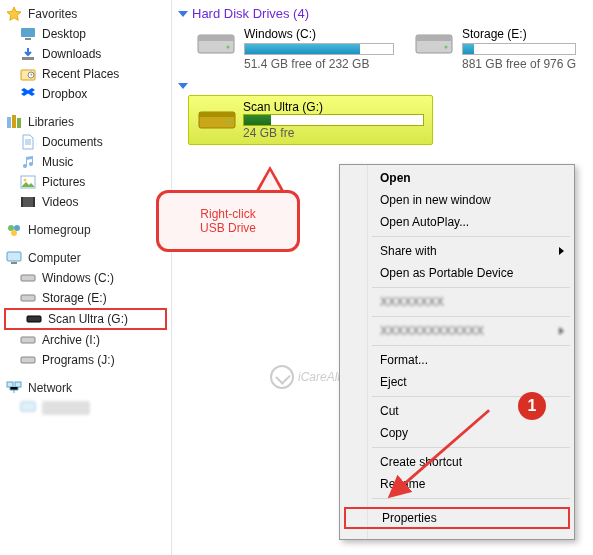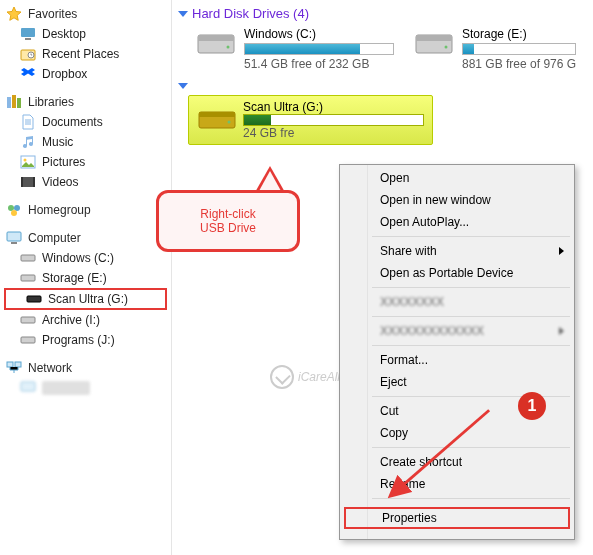--- a/index.html
+++ b/index.html
@@ -27,21 +27,21 @@
 .drive-info{color:#5a5a5a;margin-top:2px}
 .removable-drive{display:flex;align-items:center;padding:4px 8px;background:linear-gradient(#f6ff7a,#d9e84a);border:1px solid #b8cc00;border-radius:2px;width:245px;margin-left:10px}
 .removable-drive .drive-icon{width:40px;height:28px}
 .rem-body{flex:1;margin-left:6px}
 .rem-body .usage-bar{border:1px solid #a0b000}
 .rem-fill{height:100%;background:linear-gradient(#2e8b2e,#1e6b1e)}
 .rem-body .drive-name{font-weight:400}
 .context-menu{position:absolute;top:164px;left:339px;width:236px;background:#f0f0f0;border:1px solid #979797;box-shadow:3px 3px 6px rgba(0,0,0,0.25);padding:2px}
 .ctx-item{padding:4px 10px 4px 38px;color:#000;position:relative}
 .ctx-item.exp::after{content:'';position:absolute;right:8px;top:50%;transform:translateY(-50%);border-left:5px solid #000;border-top:4px solid transparent;border-bottom:4px solid transparent}
-.ctx-item.bold{font-weight:400}
+.ctx-item.bold{font-weight:700}
 .ctx-sep{height:1px;background:#d7d7d7;margin:3px 2px 3px 30px}
 .ctx-gutter{position:absolute;left:0;top:0;bottom:0;width:28px;background:#f0f0f0;border-right:1px solid #e3e3e3}
 .ctx-items{position:relative}
 .ctx-blur{filter:blur(1.5px);opacity:0.6}
 .prop-box{border:2px solid #e53935;padding:2px 8px 2px 36px;margin:8px 2px}
 .callout{position:absolute;top:190px;left:156px;width:144px;height:62px;background:#fef4f4;border:3px solid #e53935;border-radius:12px;display:flex;align-items:center;justify-content:center;text-align:center;color:#e53935;font-weight:400;font-size:16px;line-height:1.2;z-index:5}
 .callout-tail{position:absolute;top:166px;left:254px;width:0;height:0;border-left:16px solid transparent;border-right:16px solid transparent;border-bottom:28px solid #e53935;z-index:4}
 .callout-tail::after{content:'';position:absolute;top:5px;left:-11px;border-left:11px solid transparent;border-right:11px solid transparent;border-bottom:20px solid #fef4f4}
 .badge{position:absolute;top:392px;left:518px;width:28px;height:28px;border-radius:50%;background:#d93025;color:#fff;display:flex;align-items:center;justify-content:center;font-size:16px;font-weight:600;z-index:10}
 .arrow-line{position:absolute;top:406px;left:286px;width:242px;height:100px;z-index:9;pointer-events:none}
@@ -64,20 +64,27 @@
       </div>
       <div class="side-item">
           <svg class="ico" viewBox="0 0 16 16">
             <rect x="1" y="2" width="14" height="9" rx="1" fill="#5ba4cf"></rect>
             <rect x="5" y="12" width="6" height="2" fill="#888"></rect>
           </svg>
           <span>Desktop</span>
         </div>
       <div class="side-item">
           <svg class="ico" viewBox="0 0 16 16">
+            <path fill="#3b78e7" d="M8 2v7M5 6l3 3 3-3" stroke="#3b78e7" stroke-width="2"></path>
+            <rect x="2" y="11" width="12" height="3" fill="#888"></rect>
+          </svg>
+          <span>Downloads</span>
+        </div>
+      <div class="side-item">
+          <svg class="ico" viewBox="0 0 16 16">
             <rect x="1" y="4" width="14" height="10" rx="1" fill="#ffe9a8" stroke="#d4a018"></rect>
             <circle cx="11" cy="9" r="3" fill="#fff" stroke="#888"></circle>
             <path d="M11 7.5V9h1.2" stroke="#888" fill="none"></path>
           </svg>
           <span>Recent Places</span>
         </div>
       <div class="side-item">
           <svg class="ico" viewBox="0 0 16 16">
             <path fill="#0061ff" d="M4 2L1 4l3 2-3 2 3 2 4-2.5L12 10l3-2-3-2 3-2-3-2-4 2.5z"></path>
           </svg>

